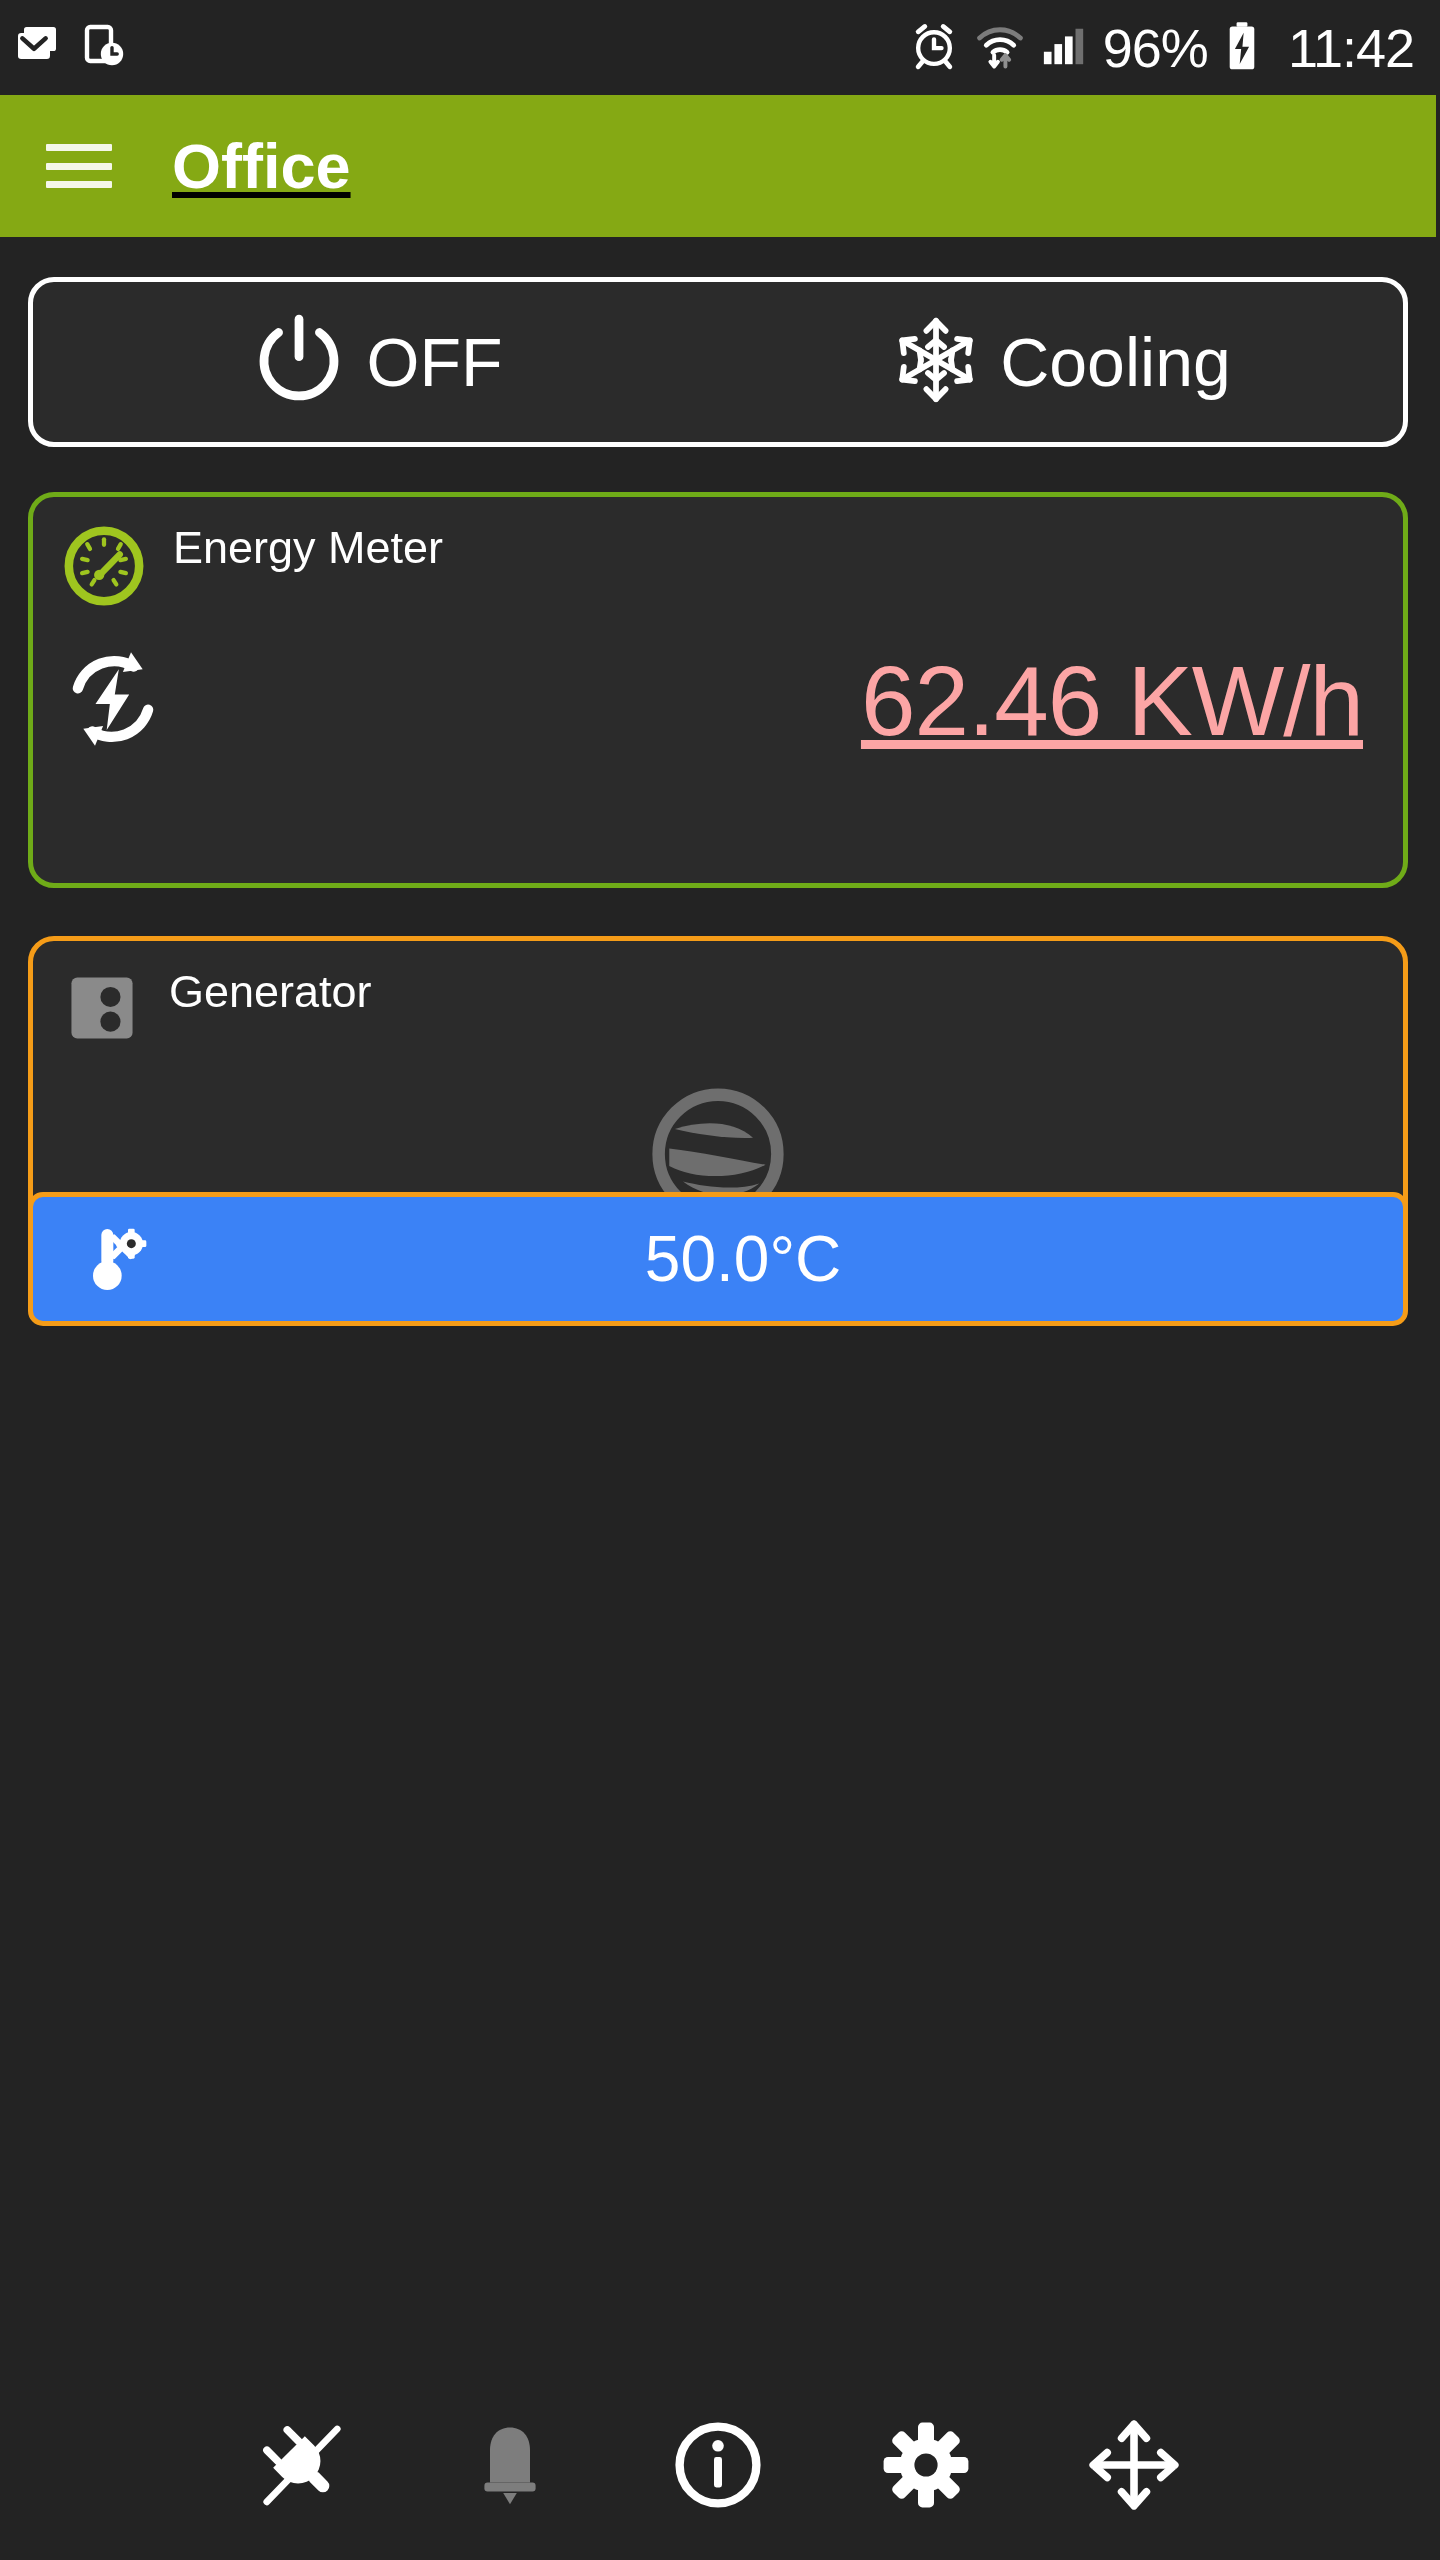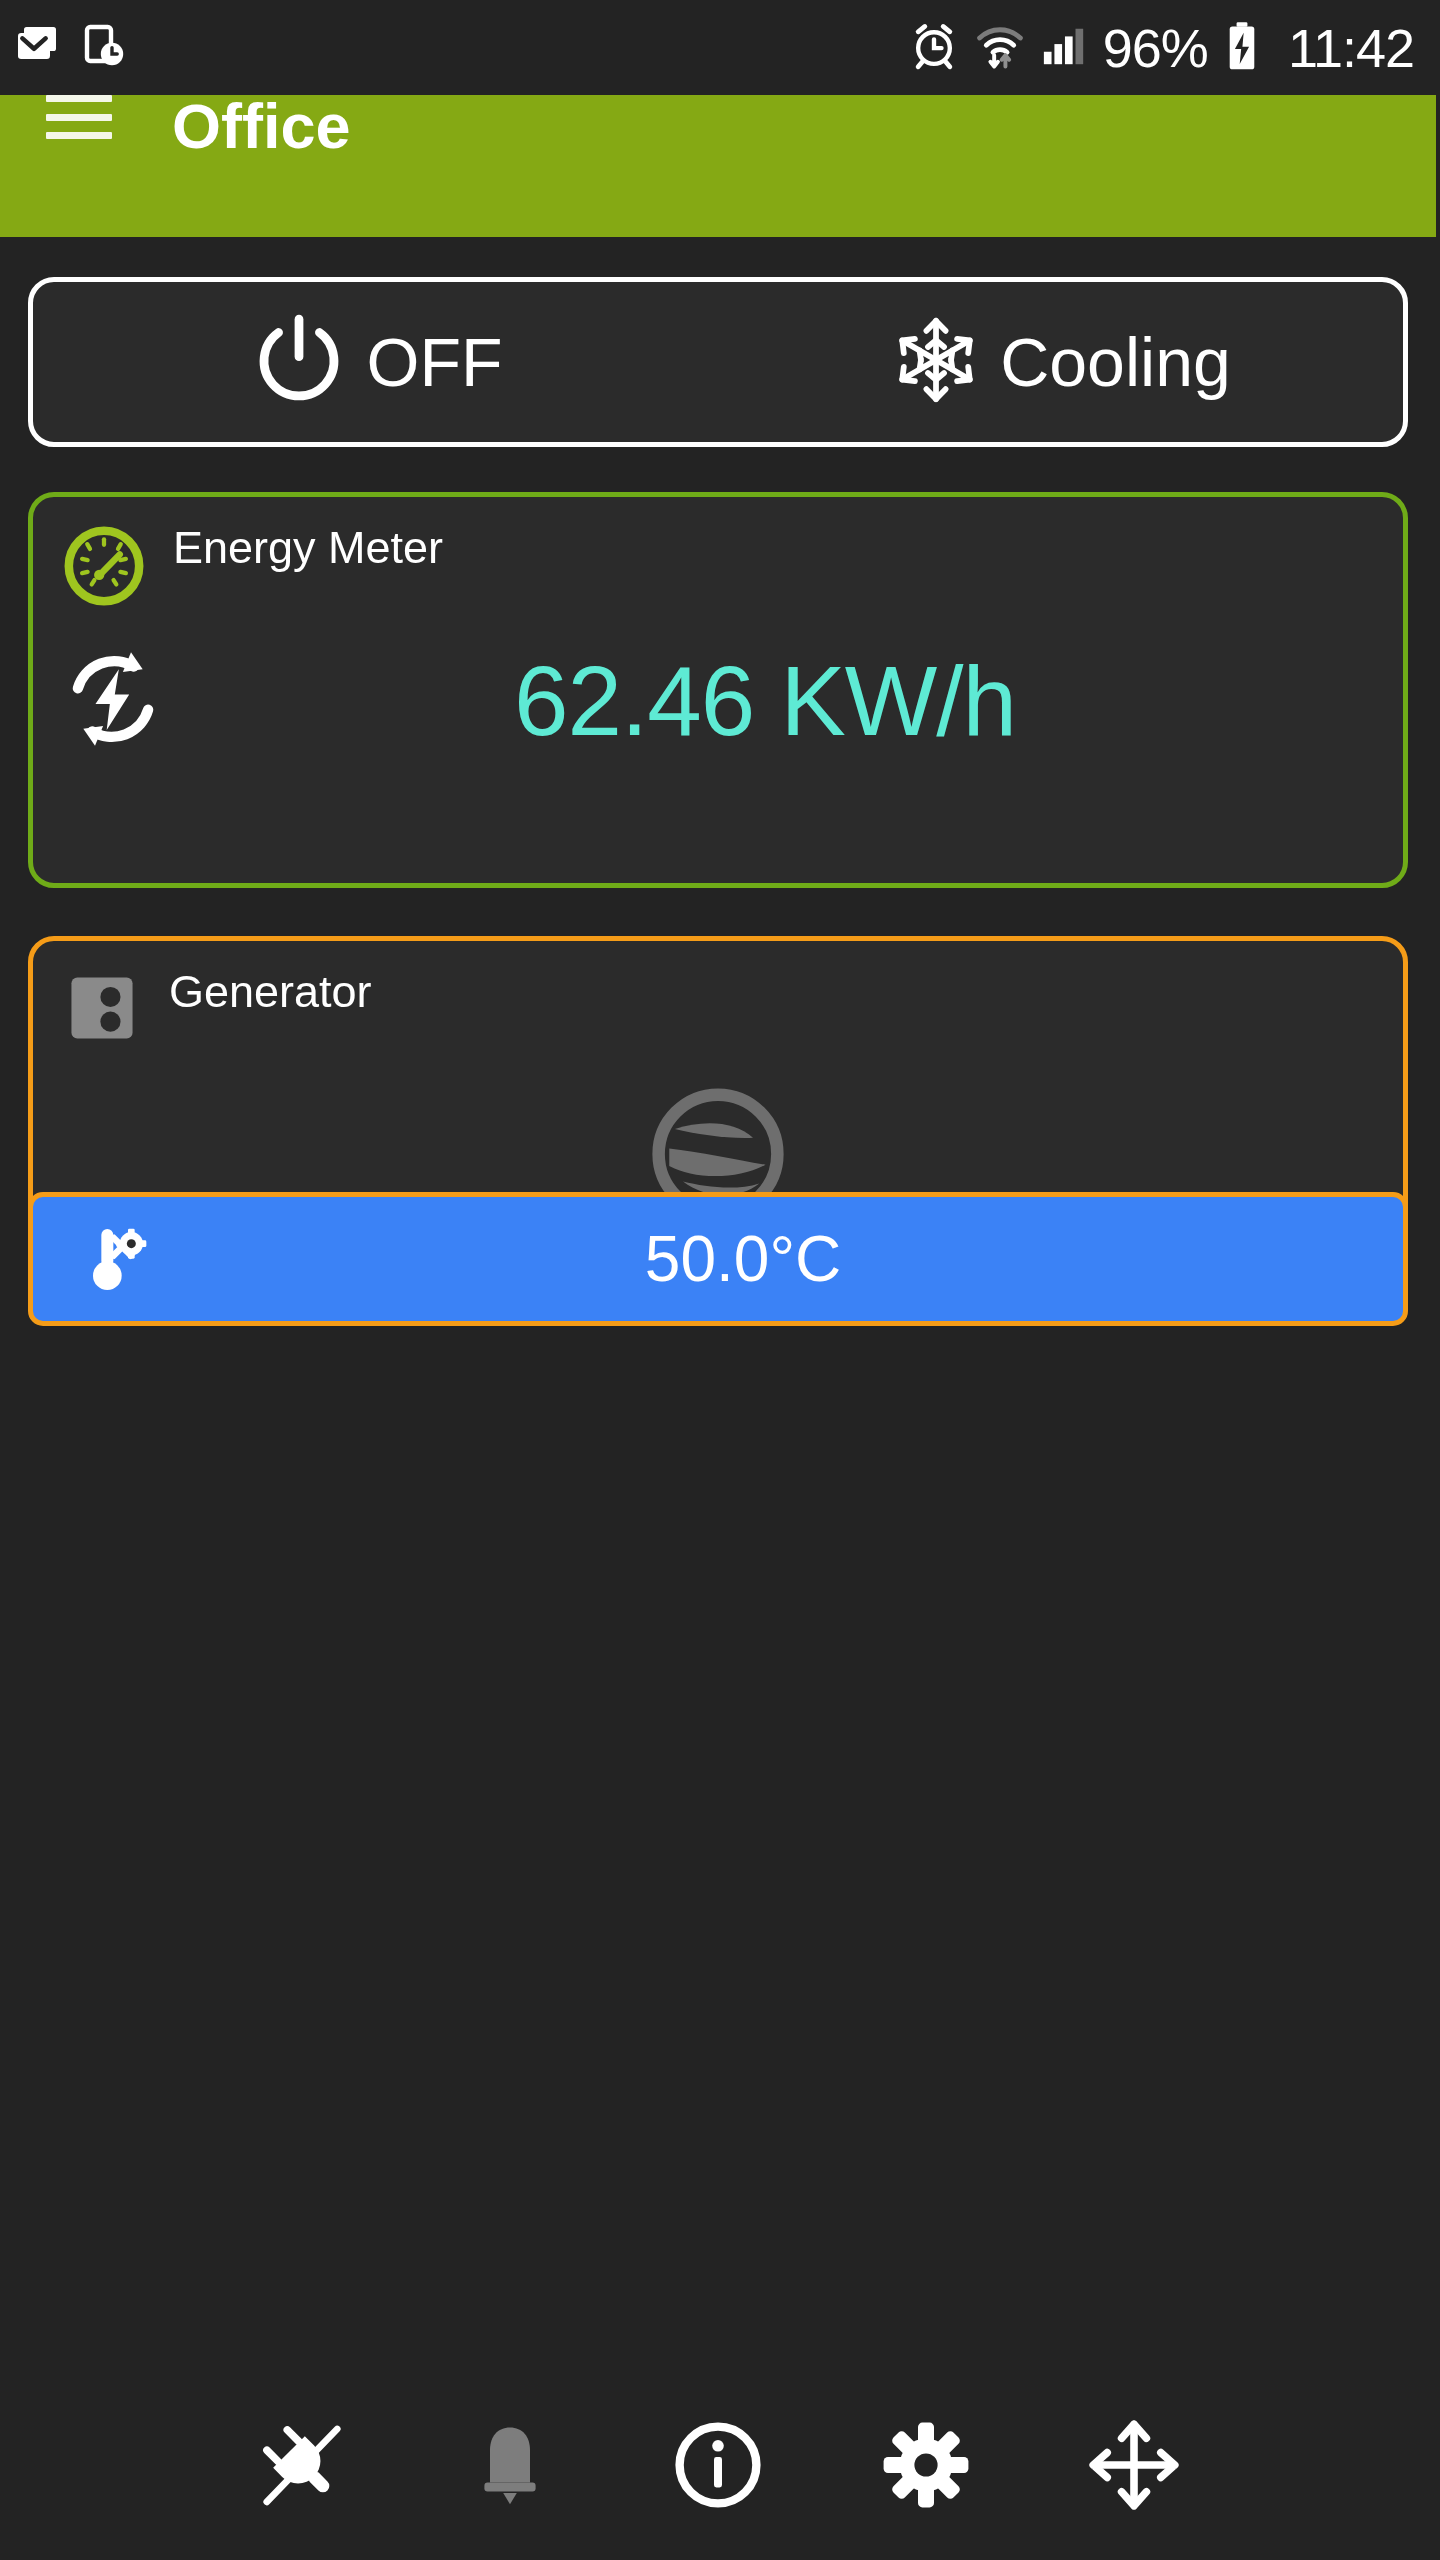--- a/index.html
+++ b/index.html
@@ -18,22 +18,22 @@
     padding:0 22px 0 14px; flex:0 0 auto;
   }
   .sb-left { display:flex; align-items:center; gap:18px; }
   .sb-right { display:flex; align-items:center; gap:16px; }
   .sb-text { color:#ffffff; font-size:54px; font-weight:400; letter-spacing:-1px; line-height:1; }
   .sb-clock { margin-left:12px; }
 
   
   .appbar {
     height:142px; background:#85a914;
-    display:flex; flex:0 0 auto;
-    padding-left:46px; gap:60px;
+    display:flex; align-items:center; flex:0 0 auto;
+    padding-left:46px; gap:60px;text-decoration:underline;
   }
   .hamburger { width:66px; height:44px; display:flex; flex-direction:column; justify-content:space-between; cursor:pointer; }
   .hamburger span { display:block; height:7px; background:#f4f7e9; border-radius:1px; }
   .appbar-title { color:#ffffff; font-size:63px; font-weight:bold; line-height:1; }
 
   
   .content { flex:1 1 auto; position:relative; padding:0 28px; }
 
   
   .modebar {
@@ -51,22 +51,22 @@
     background:#2b2b2b; position:relative;
   }
   .card.green { border:5px solid #6fab18; height:396px; }
   .card.orange { border:5px solid #f59c18; height:390px; margin-top:48px; }
 
   .card-head { display:flex; align-items:flex-start; gap:28px; padding:28px 0 0 30px; }
   .card-title { color:#ffffff; font-size:45px; line-height:1; }
 
   .energy-row { display:flex; align-items:center; padding:34px 0 0 26px; }
   .energy-value {
-    color:#5eead4; font-size:98px; line-height:1;
-    flex:1; text-align:center; padding-right:40px; letter-spacing:-1px;
+    color:#fca5a5; font-size:98px; line-height:1;
+    flex:1; text-align:right; padding-right:40px; letter-spacing:-1px;text-decoration:underline;
   }
 
   .gen-body { height:210px; display:flex; align-items:center; justify-content:center; }
 
   .temp-panel {
     position:absolute; left:-5px; right:-5px; bottom:-5px;
     height:134px;
     border:5px solid #f59c18; border-radius:15px;
     background:#3b82f6;
     display:flex; align-items:center;

